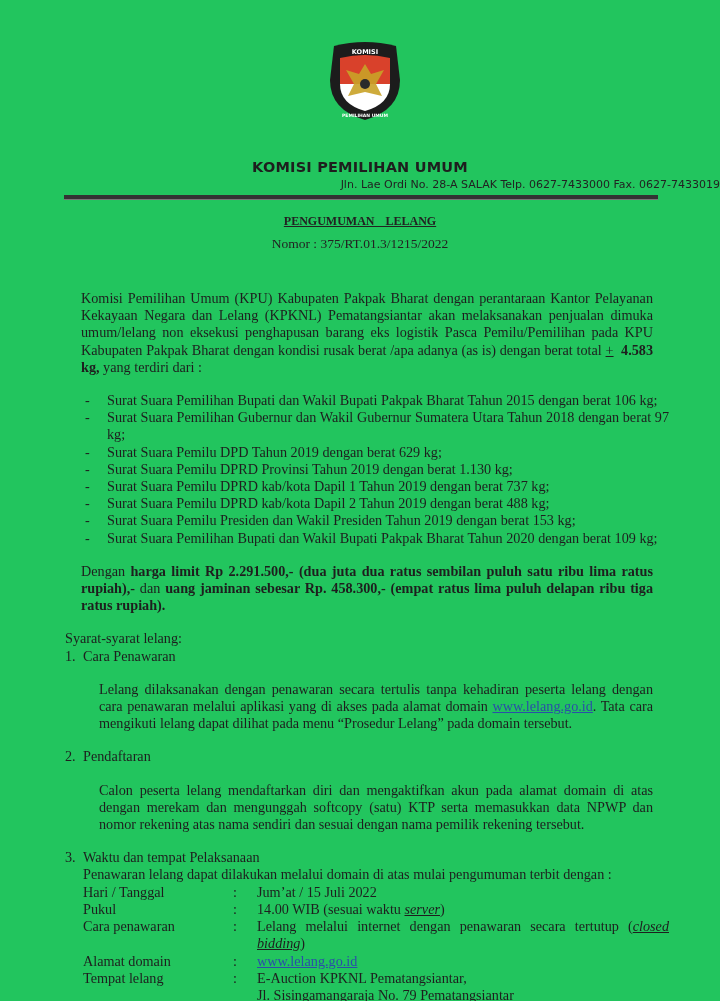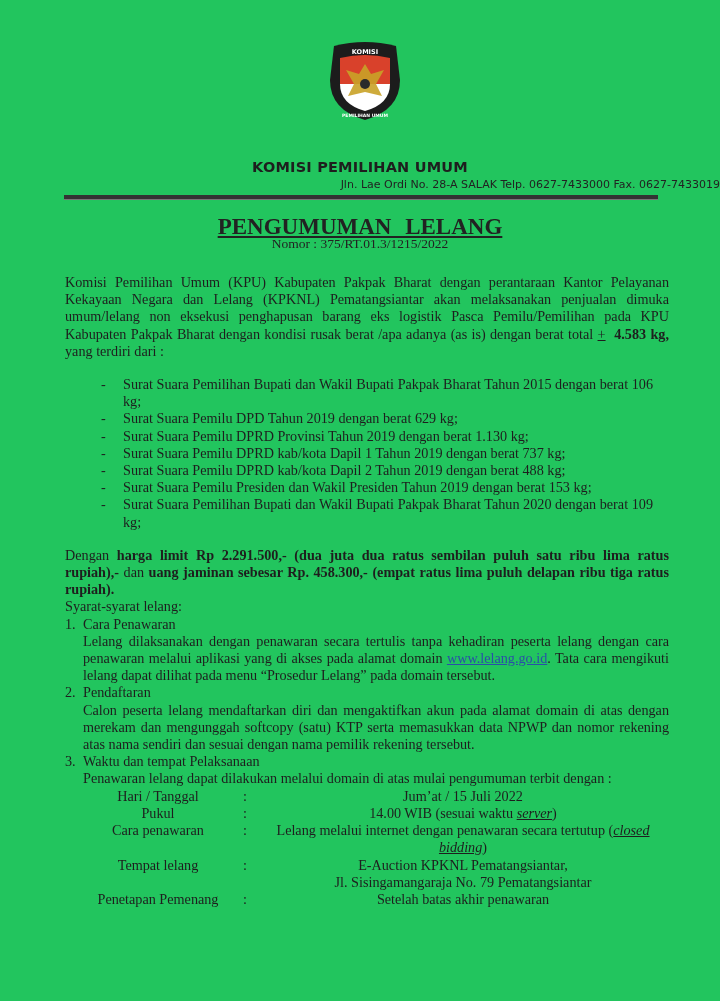--- a/index.html
+++ b/index.html
@@ -4,36 +4,36 @@
   <style>
     html, body { margin: 0; padding: 0; background: #ffffff; }
     body { width: 720px; height: 1001px; position: relative; overflow: hidden; color: #1a1a1a; }
     .page { position: absolute; left: 0; top: 0; width: 720px; height: 1001px; background: #22c55e; }
     .logo { position: absolute; left: 326px; top: 40px; width: 78px; height: 82px; }
     .org { position: absolute; left: 0; width: 720px; text-align: center; font-family: "DejaVu Sans", sans-serif; font-weight: bold; font-size: 14.5px; color: #1e1e1e; letter-spacing: 0.2px; }
     .org1 { top: 147px; margin-top: 12px; }
     .org2 { top: 153px; }
     .addr { position: absolute; left: 0; width: 720px; top: 178px; text-align: right; font-family: "DejaVu Sans", sans-serif; font-size: 11px; color: #222; }
     .rule { position: absolute; left: 64px; width: 594px; top: 195px; height: 4px; background: #333; border-bottom: 1px solid #777; }
-    .title { position: absolute; left: 0; width: 720px; top: 214px; text-align: center; font-family: "Liberation Serif", serif; font-weight: bold; font-size: 23px; color: #222; }
+    .title { position: absolute; left: 0; width: 720px; top: 214px; text-align: center; font-family: "Liberation Serif", serif; font-weight: bold; font-size: 12px; color: #222; }
     .title span { text-decoration: underline; word-spacing: 8px; }
     .nomor { position: absolute; left: 0; width: 720px; top: 236px; text-align: center; font-family: "Liberation Serif", serif; font-weight: normal; font-size: 13.5px; color: #222; }
     .body { position: absolute; left: 65px; width: 604px; top: 274px; font-family: "Liberation Serif", serif; font-size: 14.2px; line-height: 17.2px; color: #1e1e1e; }
-    .just { text-align: justify; margin: 0; }
-    ul.items { list-style: none; margin: 16px; padding: 0 0 0 20px; }
+    .just { text-align: justify; margin: 16px; }
+    ul.items { list-style: none; margin: 0; padding: 0 0 0 20px; }
     ul.items li { position: relative; padding-left: 22px; text-align: justify; }
     ul.items li::before { content: "-"; position: absolute; left: 0; top: 0; }
     .b { font-weight: bold; }
     .plusminus { text-decoration: underline; }
     ol.req { margin: 0; padding: 0; list-style: none; }
     ol.req > li { position: relative; padding-left: 18px; }
     ol.req > li .num { position: absolute; left: 0; top: 0; }
     .link { color: #2a4fa8; text-decoration: underline; }
     table.sched { border-collapse: collapse; width: 100%; }
-    table.sched td { padding: 0; vertical-align: top; font-family: "Liberation Serif", serif; font-size: 14.2px; line-height: 17.2px; text-align: center; }
+    table.sched td { padding: 0; vertical-align: top; font-family: "Liberation Serif", serif; font-size: 14.2px; line-height: 17.2px; }
     td.k { width: 150px; }
     td.c { width: 24px; }
     td.v { text-align: justify; }
     i { font-style: italic; text-decoration: underline; }
   </style>
 </head>
 <body>
 
 <div class="page">
 
@@ -52,20 +52,21 @@
   <div class="rule"></div>
 
   <div class="title"><span>PENGUMUMAN LELANG</span></div>
   <div class="nomor">Nomor : 375/RT.01.3/1215/2022</div>
 
   <div class="body">
     <p class="just"><span>Komisi Pemilihan Umum (KPU) Kabupaten Pakpak Bharat dengan perantaraan Kantor Pelayanan Kekayaan Negara dan Lelang (KPKNL) Pematangsiantar akan melaksanakan penjualan dimuka umum/lelang non eksekusi penghapusan barang eks logistik Pasca Pemilu/Pemilihan pada KPU Kabupaten Pakpak Bharat dengan kondisi rusak berat /apa adanya (as is) dengan berat total </span><span class="plusminus">+</span>&nbsp; <span class="b">4.583 kg,</span><span> yang terdiri dari :</span></p>
 
     <ul class="items">
       <li>Surat Suara Pemilihan Bupati dan Wakil Bupati Pakpak Bharat Tahun 2015 dengan berat 106 kg;</li>
+      <li>Surat Suara Pemilihan Gubernur dan Wakil Gubernur Sumatera Utara Tahun 2018 dengan berat 97 kg;</li>
       <li>Surat Suara Pemilu DPD Tahun 2019 dengan berat 629 kg;</li>
       <li>Surat Suara Pemilu DPRD Provinsi Tahun 2019 dengan berat 1.130 kg;</li>
       <li>Surat Suara Pemilu DPRD kab/kota Dapil 1 Tahun 2019 dengan berat 737 kg;</li>
       <li>Surat Suara Pemilu DPRD kab/kota Dapil 2 Tahun 2019 dengan berat 488 kg;</li>
       <li>Surat Suara Pemilu Presiden dan Wakil Presiden Tahun 2019 dengan berat 153 kg;</li>
       <li>Surat Suara Pemilihan Bupati dan Wakil Bupati Pakpak Bharat Tahun 2020 dengan berat 109 kg;</li>
     </ul>
 
     <p class="just"><span>Dengan </span><span class="b">harga limit Rp 2.291.500,- (dua juta dua ratus sembilan puluh satu ribu lima ratus rupiah),-</span><span> dan </span><span class="b">uang jaminan sebesar Rp. 458.300,- (empat ratus lima puluh delapan ribu tiga ratus rupiah).</span></p>
 
@@ -97,20 +98,25 @@
             <td class="k">Pukul</td>
             <td class="c">:</td>
             <td class="v"><span>14.00 WIB (sesuai waktu </span><i>server</i><span>)</span></td>
           </tr>
           <tr>
             <td class="k">Cara penawaran</td>
             <td class="c">:</td>
             <td class="v"><span>Lelang melalui internet dengan penawaran secara tertutup (</span><i>closed bidding</i><span>)</span></td>
           </tr>
           <tr>
+            <td class="k">Alamat domain</td>
+            <td class="c">:</td>
+            <td class="v"><a class="link">www.lelang.go.id</a></td>
+          </tr>
+          <tr>
             <td class="k">Tempat lelang</td>
             <td class="c">:</td>
             <td class="v">
                   <div>E-Auction KPKNL Pematangsiantar,</div>
                   <div>Jl. Sisingamangaraja No. 79  Pematangsiantar</div>
                 </td>
           </tr>
           <tr>
             <td class="k">Penetapan Pemenang</td>
             <td class="c">:</td>

